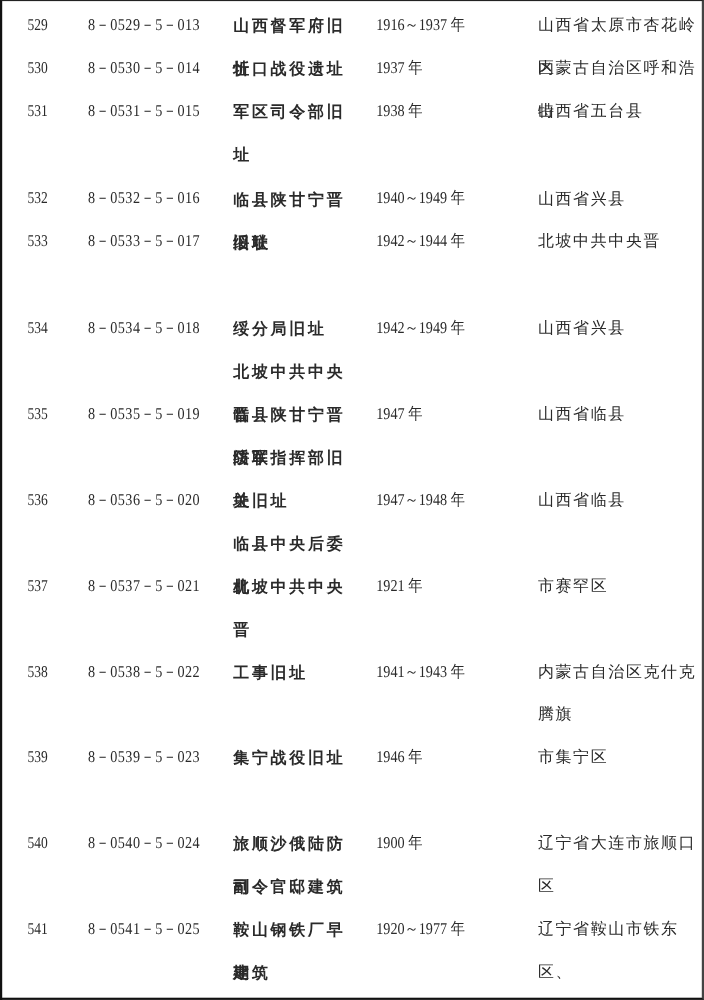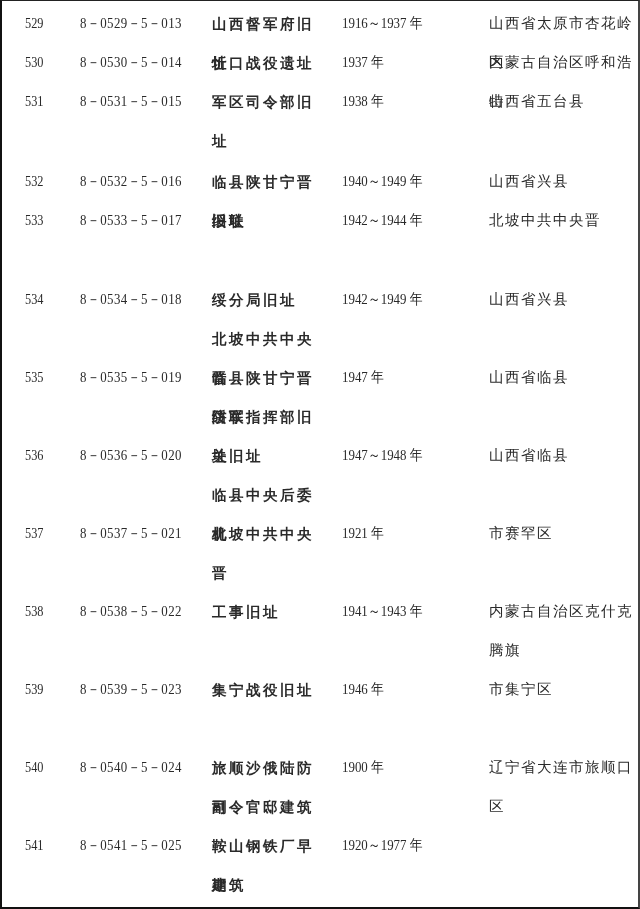--- a/index.html
+++ b/index.html
@@ -210,16 +210,17 @@
 
   <div class="row" style="top:826px">
     <span class="cell num">541</span>
     <span class="cell code">8－0541－5－025</span>
     <span class="cell name">
         <span class="line">鞍山钢铁厂早期</span>
         <span class="line">建筑</span>
       </span>
     <span class="cell date">1920～1977 年</span>
     <span class="cell loc">
+        <span class="line">辽宁省鞍山市铁东区、</span>
       </span>
   </div>
 
 </div>
 
 </body></html>

